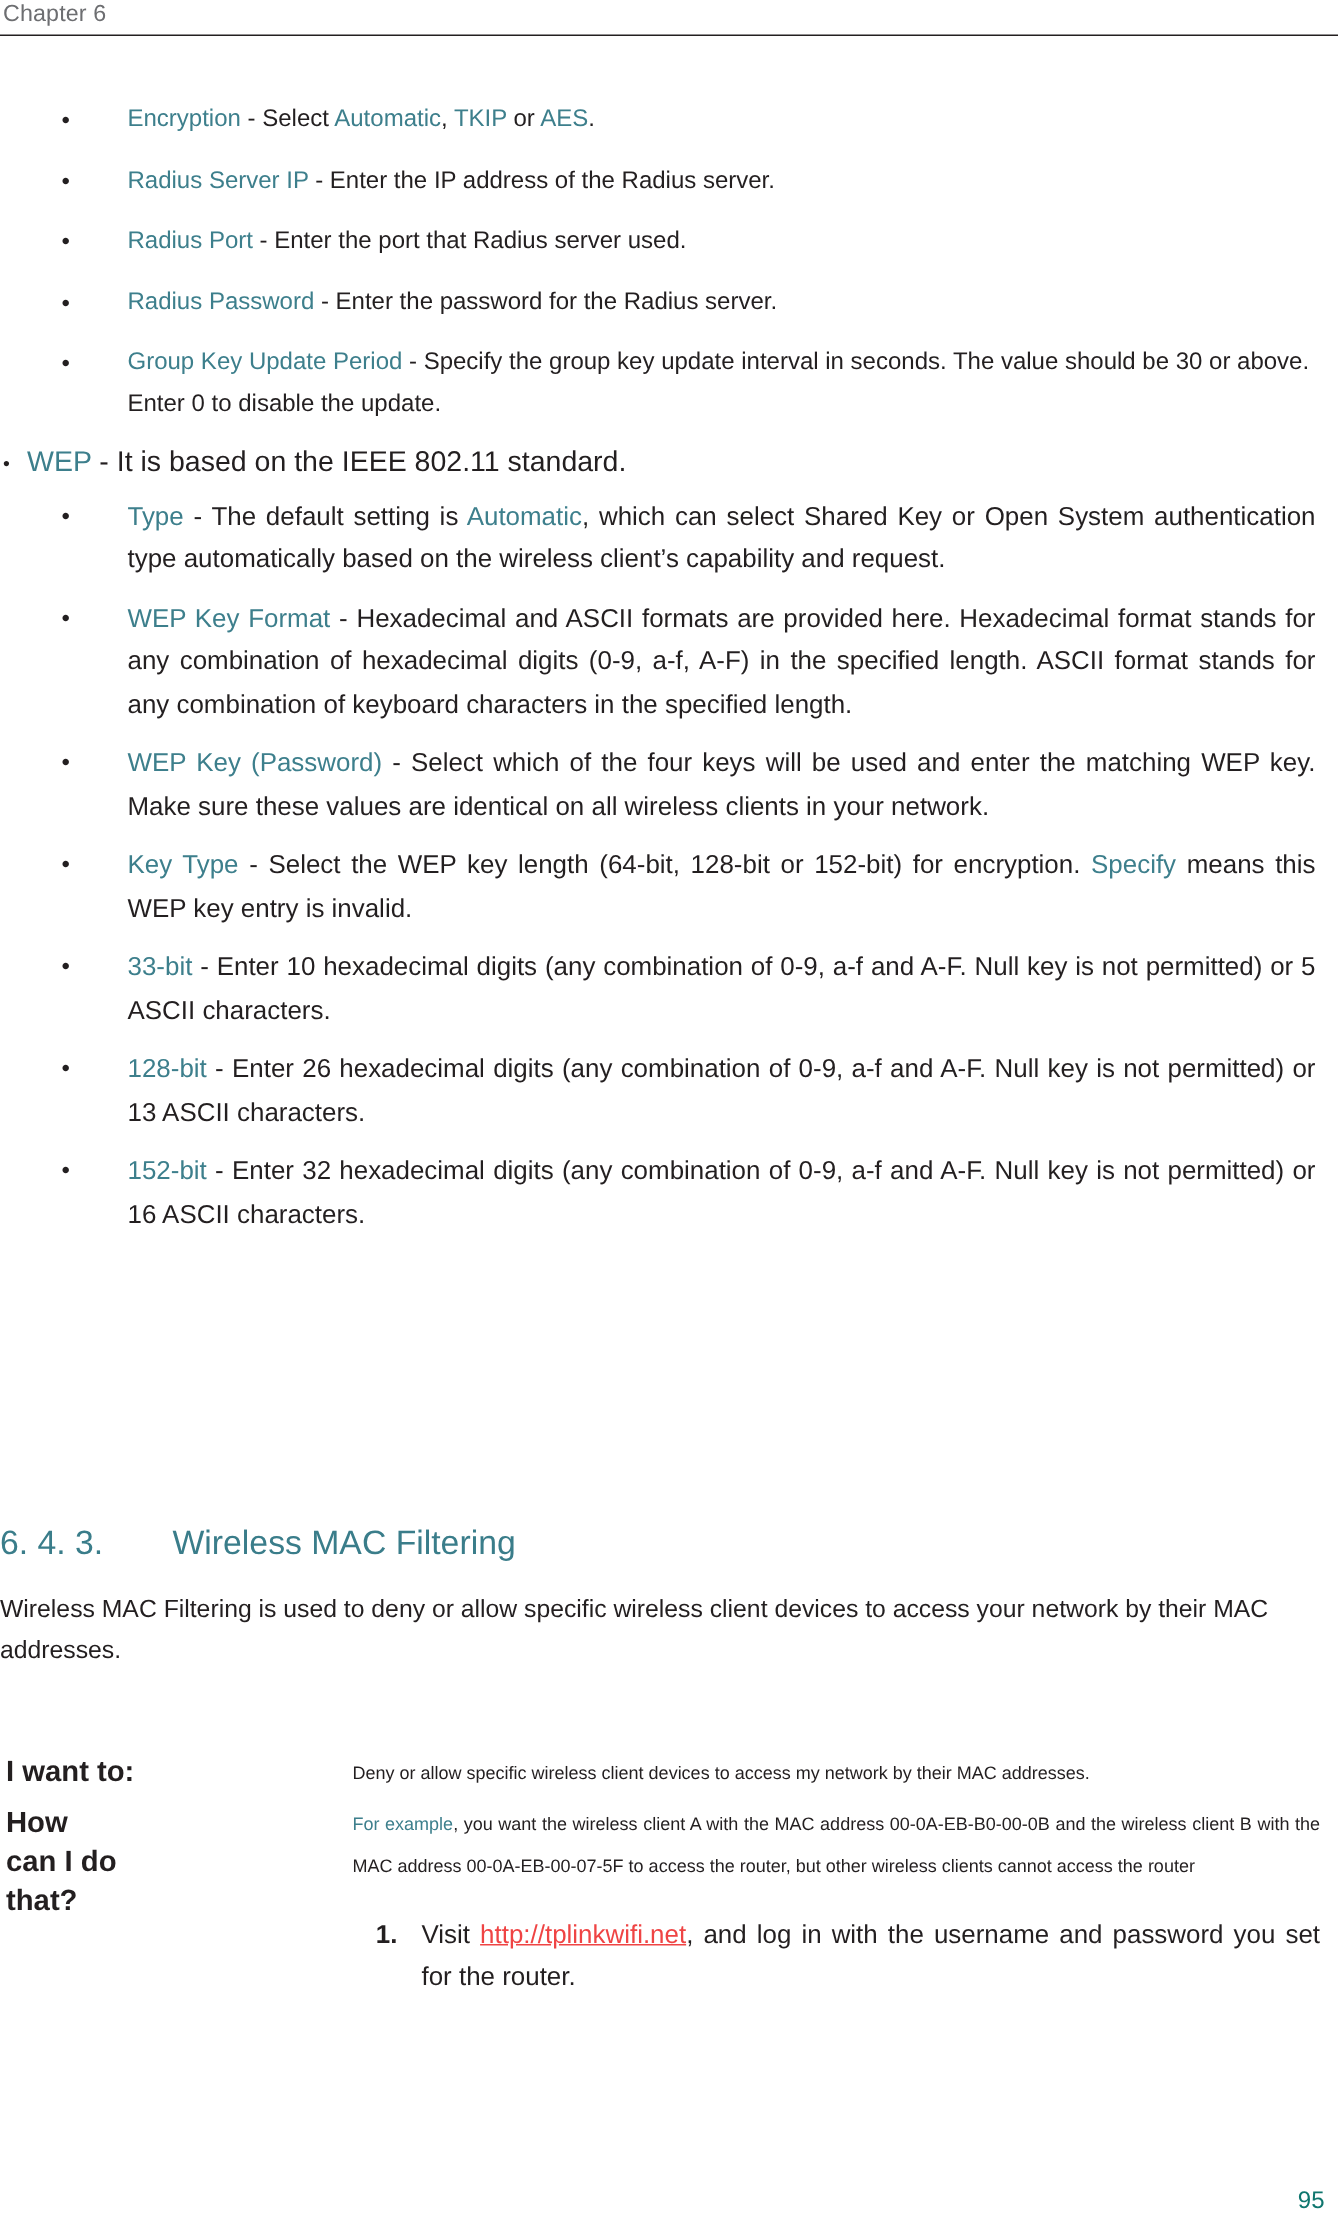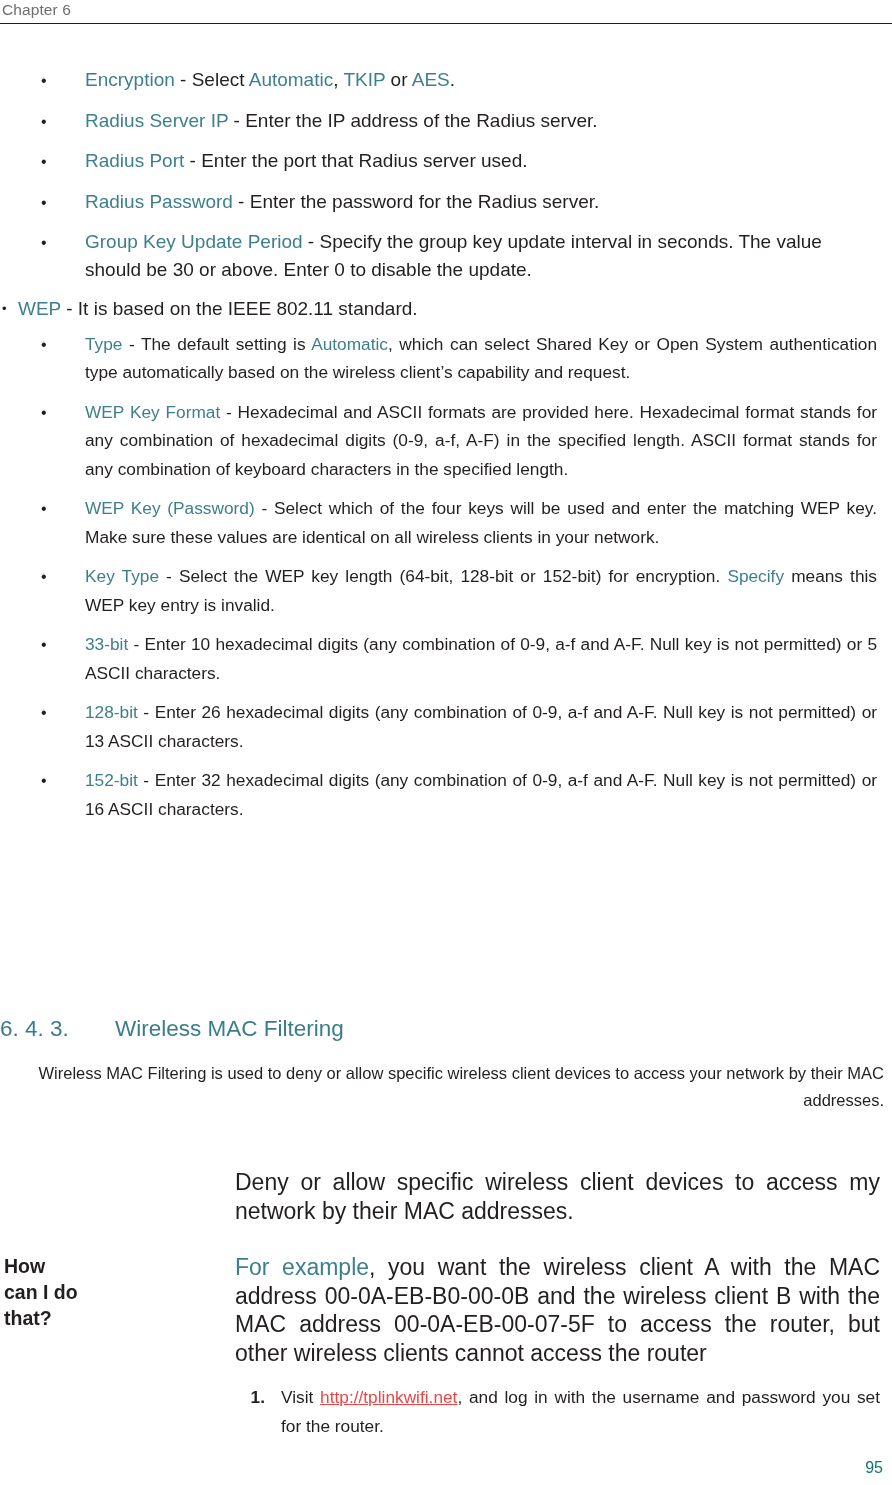--- a/index.html
+++ b/index.html
@@ -73,21 +73,21 @@
     display: block;
   }
 
   
   .lvl1 {
     padding-left: 85px;
     margin-bottom: 12.5px;
   }
   .lvl1 .dot { left: 41px; top: 7px; }
   .lvl1 .txt {
-    font-size: 19px;
+    font-size: 16px;
     line-height: 28px;
     padding-right: 12px;
   }
 
   
   .lvl0 {
     padding-left: 18px;
     margin-bottom: 9px;
   }
   .lvl0 .dot { left: 2px; top: 5px; font-size: 13px; }
@@ -124,21 +124,20 @@
   .section-heading .num { display: inline-block; width: 115px; }
 
   .section-intro {
     position: absolute;
     left: 0;
     top: 1060px;
     width: 884px;
     font-size: 16.5px;
     line-height: 27px;
     color: #231f20;
-    text-align: right;
   }
 
   
   .qtable {
     position: absolute;
     left: 0;
     top: 1168px;
     width: 892px;
   }
   .qrow {
@@ -152,21 +151,21 @@
     top: 0;
     width: 215px;
     font-size: 19.5px;
     font-weight: bold;
     line-height: 26px;
     color: #231f20;
   }
   .qbody {
     margin-left: 235px;
     width: 645px;
-    font-size: 23px;
+    font-size: 12px;
     line-height: 28.5px;
     text-align: justify;
     color: #231f20;
   }
 
   
   .steps {
     margin: 0;
     padding: 0;
     list-style: none;
@@ -271,24 +270,25 @@
       </ul>
   </div>
 
   <div class="section-heading">
     <span class="num">6. 4. 3.</span><span>Wireless MAC Filtering</span>
   </div>
   <div class="section-intro">Wireless MAC Filtering is used to deny or allow specific wireless client devices to access your network by their MAC addresses.</div>
 
   <div class="qtable">
     <div class="qrow">
+      <div class="qlabel">I want to:</div>
       <div class="qbody">Deny or allow specific wireless client devices to access my network by their MAC addresses.</div>
     </div>
 
-    <div class="qrow" style="margin-top:28px;">
+    <div class="qrow" style="margin-top:5px;">
       <div class="qlabel"><span id="how-label">How<br>can I do<br>that?</span></div>
       <div class="qbody">
         <span class="tint">For example</span><span>, you want the wireless client A with the MAC address 00-0A-EB-B0-00-0B and the wireless client B with the MAC address 00-0A-EB-00-07-5F to access the router, but other wireless clients cannot access the router</span>
       </div>
       <ol class="steps" id="step-list" style="margin-left:235px;width:645px;margin-top:16px;">
           <li class="step"><span class="snum">1.</span><span>Visit </span><span class="link">http://tplinkwifi.net</span><span>, and log in with the username and password you set for the router.</span></li>
         </ol>
     </div>
   </div>
 

